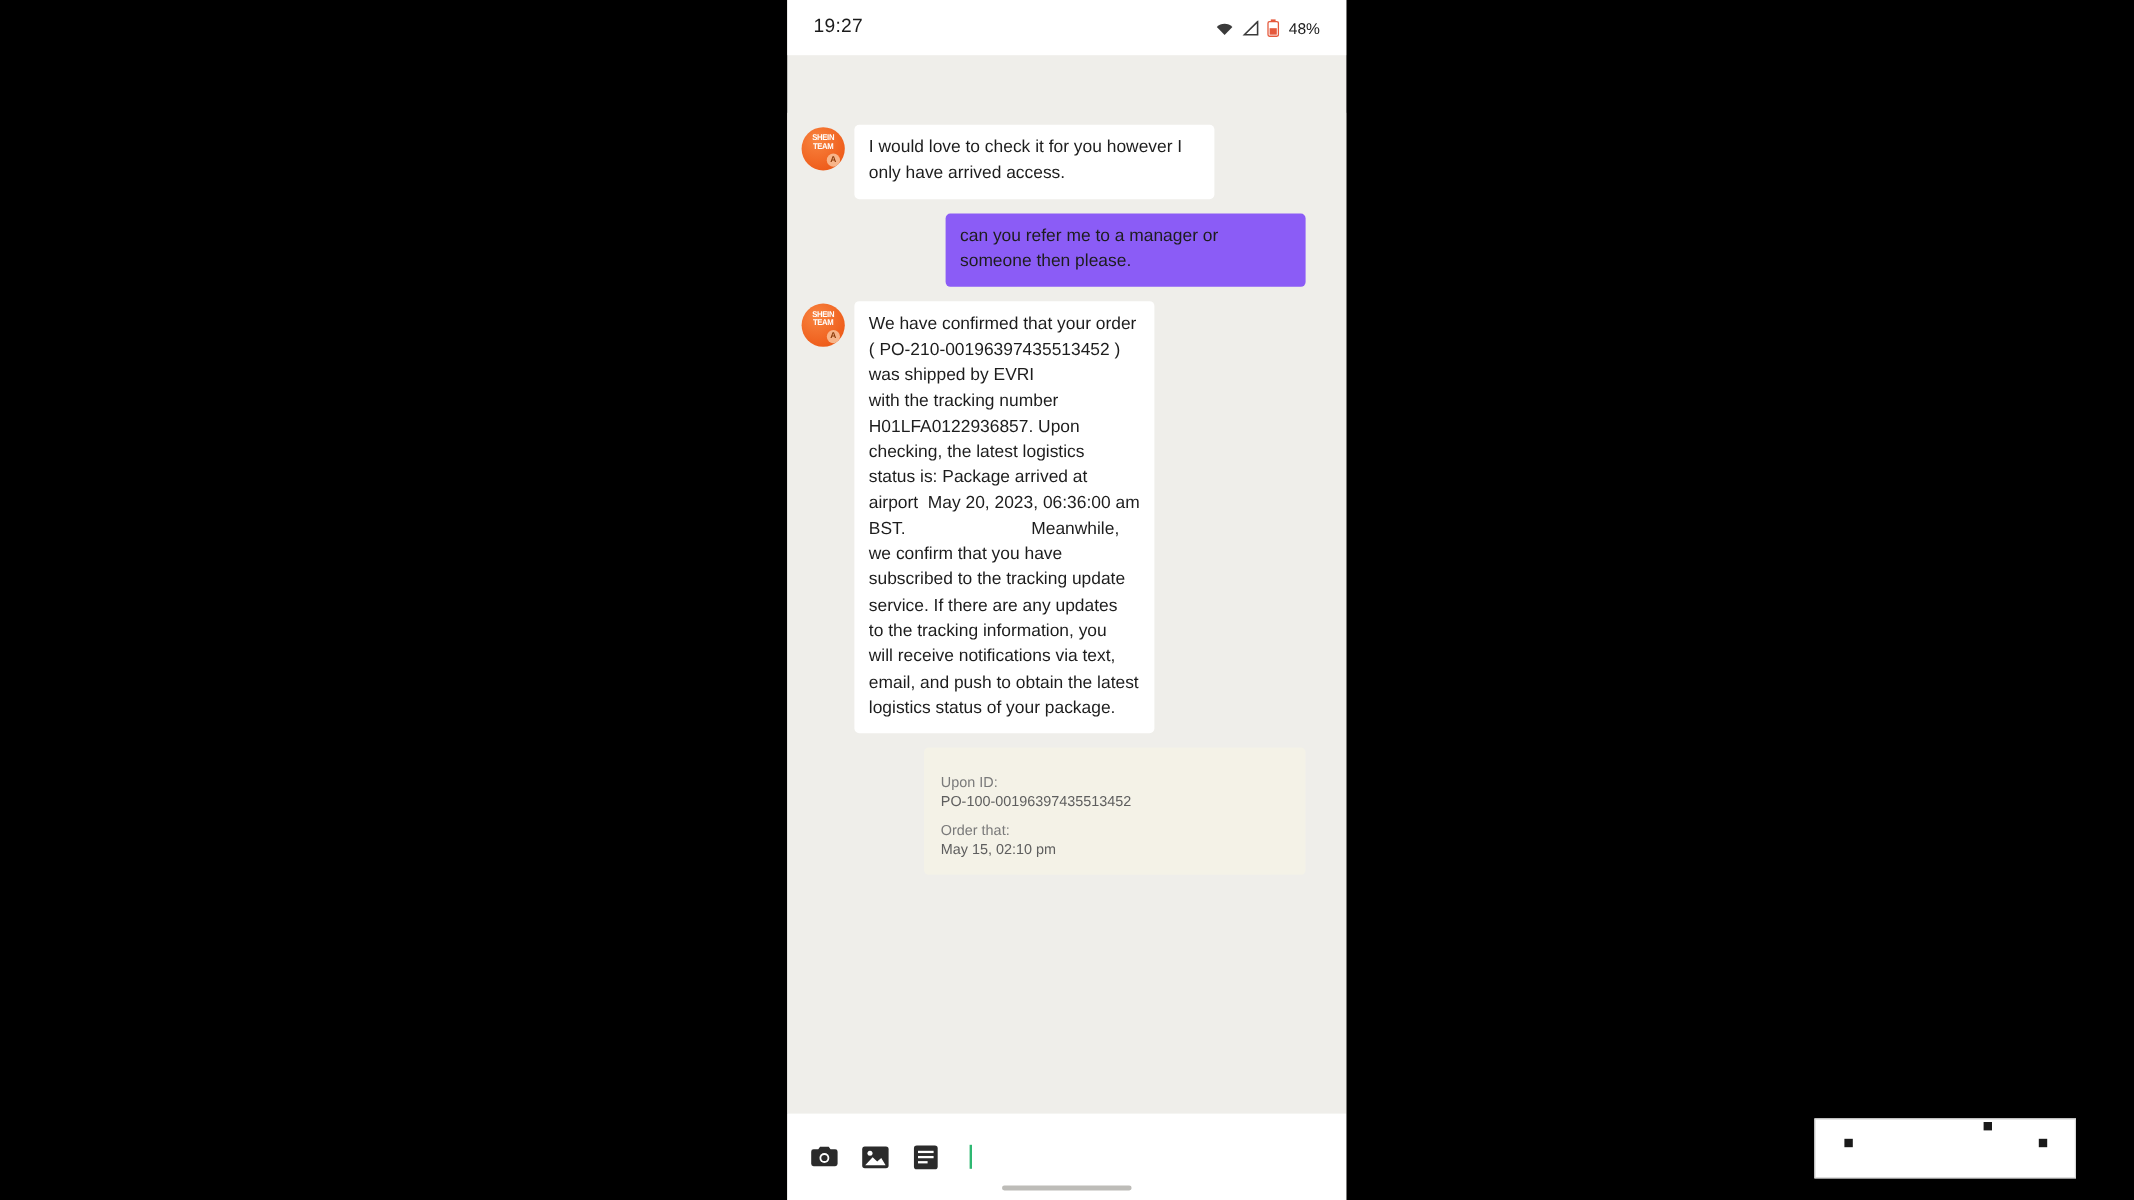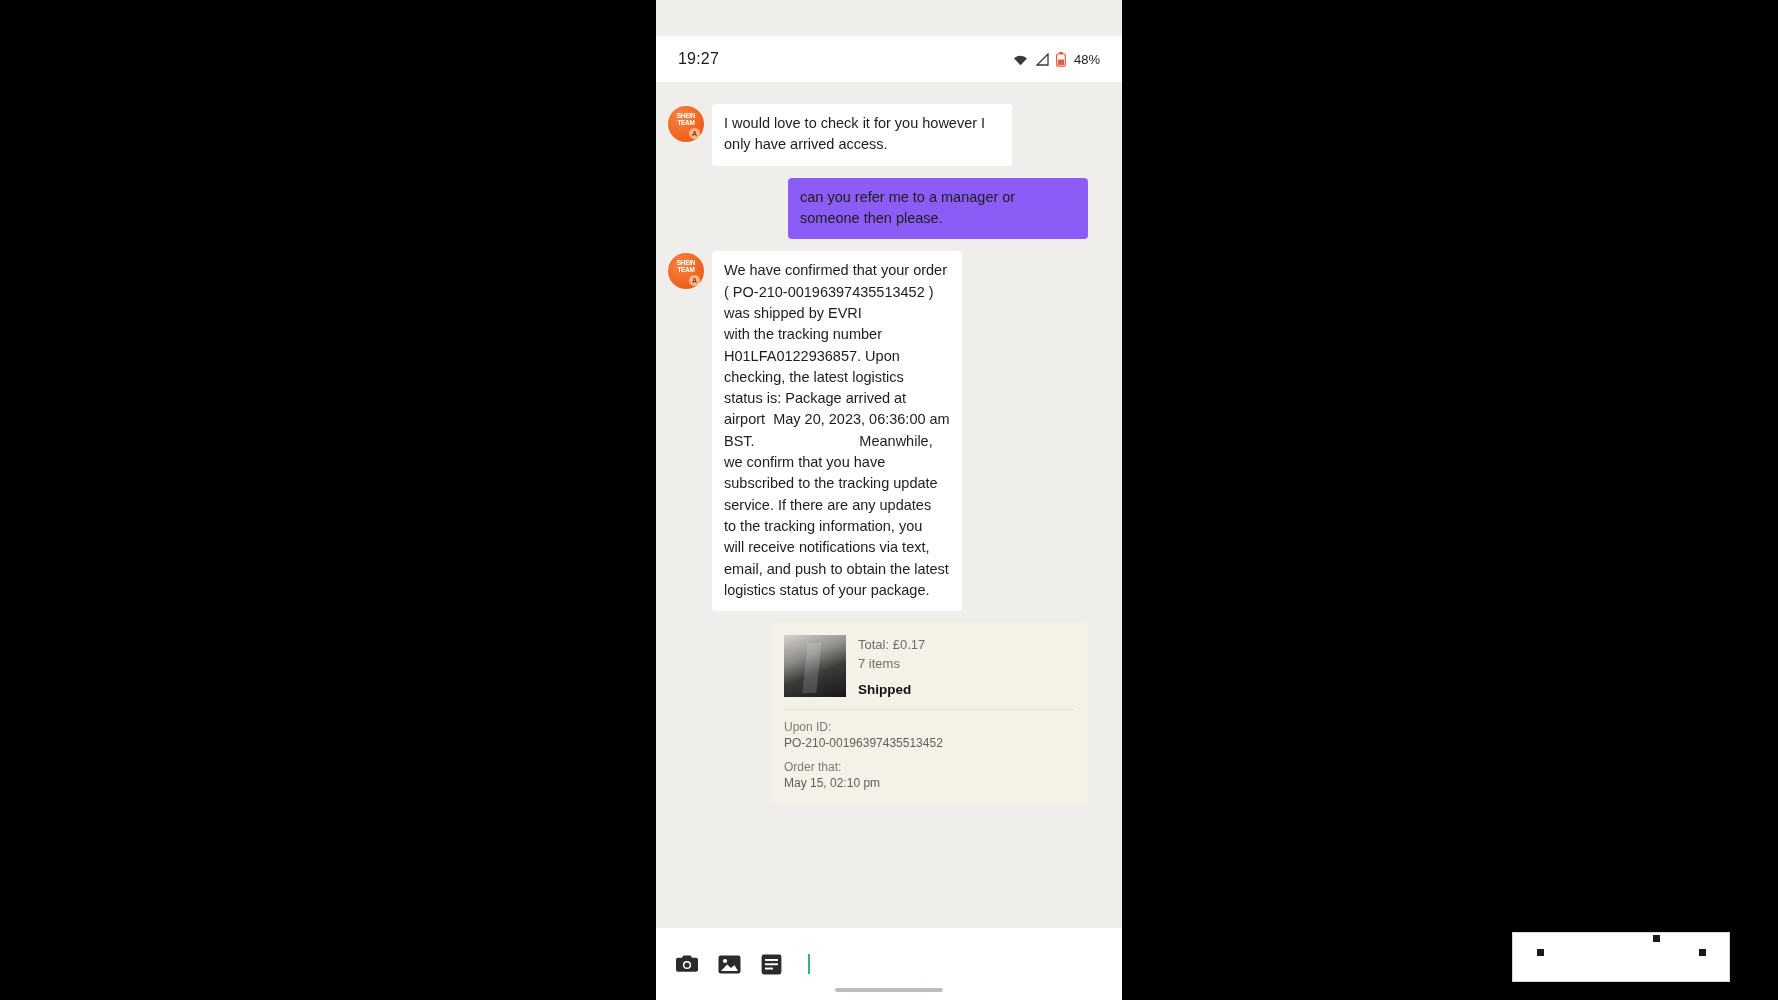--- a/index.html
+++ b/index.html
@@ -29,21 +29,20 @@
   }
   
   .statusbar {
     position: relative;
     height: 46px;
     background: #ffffff;
     display: flex;
     align-items: center;
     padding: 0 22px;
     box-sizing: border-box;
-    margin-top: 36px;
   }
   .statusbar .clock {
     font-size: 16px;
     color: #1b1b1b;
     letter-spacing: 0.2px;
   }
   .statusbar .right {
     margin-left: auto;
     display: flex;
     align-items: center;
@@ -366,31 +365,23 @@
 we confirm that you have
 subscribed to the tracking update
 service. If there are any updates
 to the tracking information, you
 will receive notifications via text,
 email, and push to obtain the latest
 logistics status of your package.</div>
       </div>
 
       <div class="order-card">
-        <div class="order-top">
-          <div class="order-thumb"></div>
-          <div class="order-meta">
-            <div class="order-total">Total: £0.17</div>
-            <div class="order-items">7 items</div>
-            <div class="order-status">Shipped</div>
-          </div>
-        </div>
         <div class="order-field">
           <div class="order-label">Upon ID:</div>
-          <div class="order-value">PO-210-00196397435513452</div>
+          <div class="order-value">PO-100-00196397435513452</div>
         </div>
         <div class="order-field">
           <div class="order-label">Order that:</div>
           <div class="order-value">May 15, 02:10 pm</div>
         </div>
       </div>
 
     </div>
 
     <div class="composer">

